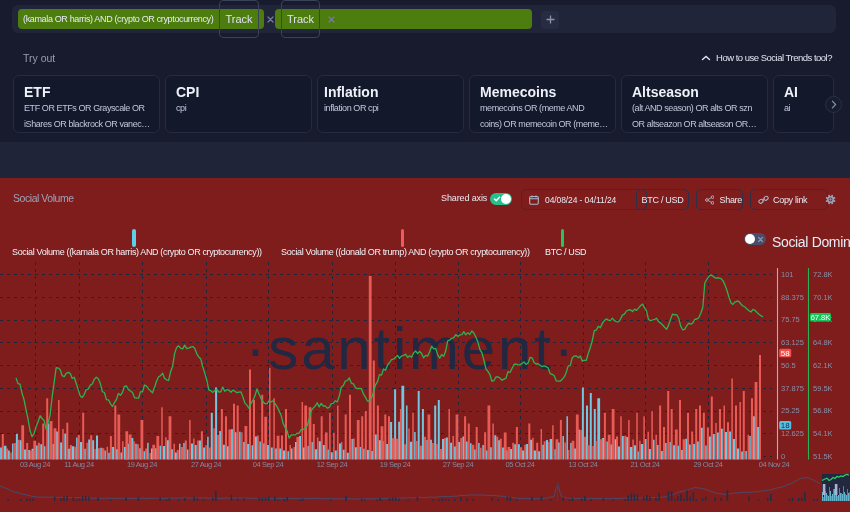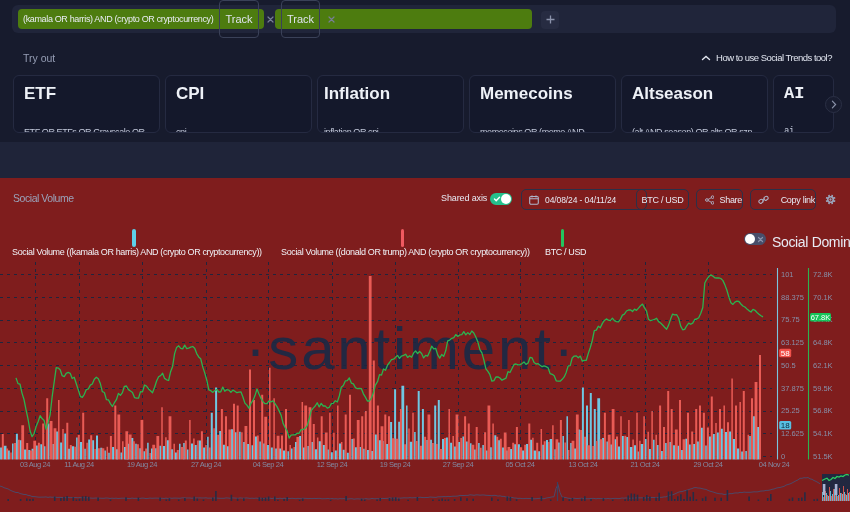--- a/index.html
+++ b/index.html
@@ -9,21 +9,21 @@
 .panelB { position:absolute; left:0; top:178px; width:850px; height:334px; background:#7f1d1d; }
 .searchbar { position:absolute; left:12px; top:5px; width:824px; height:28px; background:#20253a; border-radius:6px; }
 .chip { position:absolute; top:4px; height:20px; background:#4d7c0f; border-radius:4px; display:flex; align-items:center; }
 .chip .txt { font-size:9px; letter-spacing:-0.35px; color:#e9ecf4; white-space:nowrap; padding-left:5px; }
 .trackbtn { font-size:11px; color:#dfe3ee; border:1px solid #3a4158; border-radius:4px; padding:12px 5px; margin-left:6px; white-space:nowrap; }
 .chipx { margin-left:8px; margin-right:6px; display:flex; align-items:center; }
 .plusbtn { position:absolute; left:529px; top:5.5px; width:18px; height:18px; background:#272c42; border-radius:4px; display:flex; align-items:center; justify-content:center; }
 .tryout { position:absolute; left:23px; top:52px; font-size:10.5px; color:#959db4; }
 .howto { position:absolute; top:52px; right:18px; font-size:9.5px; letter-spacing:-0.5px; color:#e2e6f0; }
 .card { position:absolute; top:75px; width:147px; height:58px; background:#14182b; border:1px solid #252a41; border-radius:6px; padding:8px 10px; overflow:hidden; }
-.card .t { font-size:17px; font-weight:bold; color:#eef1f7; margin-bottom:21px; white-space:nowrap; }
+.card .t { font-size:14px; font-weight:bold; color:#eef1f7; margin-bottom:1px; white-space:nowrap; }
 .card .d { font-size:9px; letter-spacing:-0.42px; color:#c2c8da; line-height:15.5px; white-space:nowrap; }
 .svtitle { position:absolute; left:13px; top:192px; font-size:10.5px; letter-spacing:-0.45px; color:#9aa3ba; }
 .ctl { position:absolute; top:189px; height:21px; border:1px solid #2b3149; border-radius:5px; display:flex; align-items:center; font-size:9px; letter-spacing:-0.3px; color:#e6eaf4; }
 .sharedaxis { position:absolute; left:441px; top:193px; font-size:9px; letter-spacing:-0.12px; color:#e8ebf4; }
 .toggle-on { position:absolute; left:490px; top:193px; width:22px; height:12px; background:#25c08c; border-radius:6px; }
 .toggle-on .knob { position:absolute; right:1px; top:1px; width:10px; height:10px; border-radius:50%; background:#fff; }
 .legend { position:absolute; top:229px; display:flex; align-items:center;flex-direction:column; }
 .legend .bar { width:3.5px; height:18px; border-radius:2px; margin-right:6px; }
 .legend .lt { font-size:9px; letter-spacing:-0.36px; color:#f1f3f8; white-space:nowrap; }
 .domtoggle { position:absolute; left:744px; top:233px; width:22px; height:12px; background:#484e6a; border-radius:6px; }
@@ -75,21 +75,21 @@
     <div class="d">inflation OR cpi</div>
   </div>
   <div class="card" style="left:621px;">
     <div class="t">Altseason</div>
     <div class="d">(alt AND season) OR alts OR szn<br>OR altseazon OR altseason OR…</div>
   </div>
   <div class="card" style="left:469px;">
     <div class="t">Memecoins</div>
     <div class="d">memecoins OR (meme AND<br>coins) OR memecoin OR (meme…</div>
   </div>
-  <div class="card" style="left:773px; width:61px;font-family:Liberation Mono, monospace;">
+  <div class="card" style="left:773px; width:61px;">
     <div class="t">AI</div>
     <div class="d">ai</div>
   </div>
   <div style="position:absolute; left:825px; top:96px; width:17px; height:17px; border:1px solid #2b3045; border-radius:50%; background:#181c2f; display:flex; align-items:center; justify-content:center;">
       <svg width="6" height="9" viewBox="0 0 6 9">
         <path d="M1.4 1.2 L4.6 4.5 L1.4 7.8" stroke="#8a92a9" stroke-width="1.2" fill="none" stroke-linecap="round"></path>
       </svg>
     </div>
 </div>
 <div class="panelB">
@@ -112,21 +112,21 @@
 <div class="ctl" style="left:636px; width:53px; justify-content:center;">BTC / USD</div>
 <div class="ctl" style="left:696px; width:47px;">
   <svg width="10" height="10" style="margin-left:8px" viewBox="0 0 10 10">
       <circle cx="8" cy="2" r="1.4" stroke="#aeb6cb" fill="none"></circle>
       <circle cx="2" cy="5" r="1.4" stroke="#aeb6cb" fill="none"></circle>
       <circle cx="8" cy="8" r="1.4" stroke="#aeb6cb" fill="none"></circle>
       <path d="M3.2 4.4 L6.8 2.6 M3.2 5.6 L6.8 7.4" stroke="#aeb6cb" stroke-width="0.9"></path>
     </svg>
   <span style="margin-left:5px">Share</span>
 </div>
-<div class="ctl" style="left:750px; width:66px;justify-content:space-between;">
+<div class="ctl" style="left:750px; width:78px;">
   <svg width="11" height="10" style="margin-left:7px" viewBox="0 0 11 10">
       <path d="M4.5 6.5 L6.5 3.5" stroke="#aeb6cb" stroke-width="1"></path>
       <rect x="0.8" y="4.6" width="4.4" height="3.4" rx="1.7" transform="rotate(-35 3 6.3)" stroke="#aeb6cb" stroke-width="1" fill="none"></rect>
       <rect x="5.8" y="1.6" width="4.4" height="3.4" rx="1.7" transform="rotate(-35 8 3.3)" stroke="#aeb6cb" stroke-width="1" fill="none"></rect>
     </svg>
   <span style="margin-left:4px">Copy link</span>
 </div>
 <svg class="chev" style="left:824px; top:193px" width="13" height="13" viewBox="0 0 24 24">
     <path fill="#9aa2b8" fill-rule="evenodd" d="M12 8.4A3.6 3.6 0 1 0 12 15.6 3.6 3.6 0 1 0 12 8.4zm0 5.7A2.1 2.1 0 1 1 12 9.9a2.1 2.1 0 0 1 0 4.2zM20.4 13.5l-1.7-.3a6.8 6.8 0 0 1 0-2.4l1.7-.3c.4-.1.7-.5.6-.9l-.5-1.7c-.1-.4-.6-.6-1-.5l-1.6.6a6.9 6.9 0 0 0-1.7-1.7l.6-1.6c.1-.4-.1-.9-.5-1l-1.7-.5c-.4-.1-.8.2-.9.6l-.3 1.7a6.8 6.8 0 0 0-2.4 0l-.3-1.7c-.1-.4-.5-.7-.9-.6l-1.7.5c-.4.1-.6.6-.5 1l.6 1.6a6.9 6.9 0 0 0-1.7 1.7l-1.6-.6c-.4-.1-.9.1-1 .5l-.5 1.7c-.1.4.2.8.6.9l1.7.3a6.8 6.8 0 0 0 0 2.4l-1.7.3c-.4.1-.7.5-.6.9l.5 1.7c.1.4.6.6 1 .5l1.6-.6a6.9 6.9 0 0 0 1.7 1.7l-.6 1.6c-.1.4.1.9.5 1l1.7.5c.4.1.8-.2.9-.6l.3-1.7a6.8 6.8 0 0 0 2.4 0l.3 1.7c.1.4.5.7.9.6l1.7-.5c.4-.1.6-.6.5-1l-.6-1.6a6.9 6.9 0 0 0 1.7-1.7l1.6.6c.4.1.9-.1 1-.5l.5-1.7c.1-.4-.2-.8-.6-.9z"></path>
   </svg>

